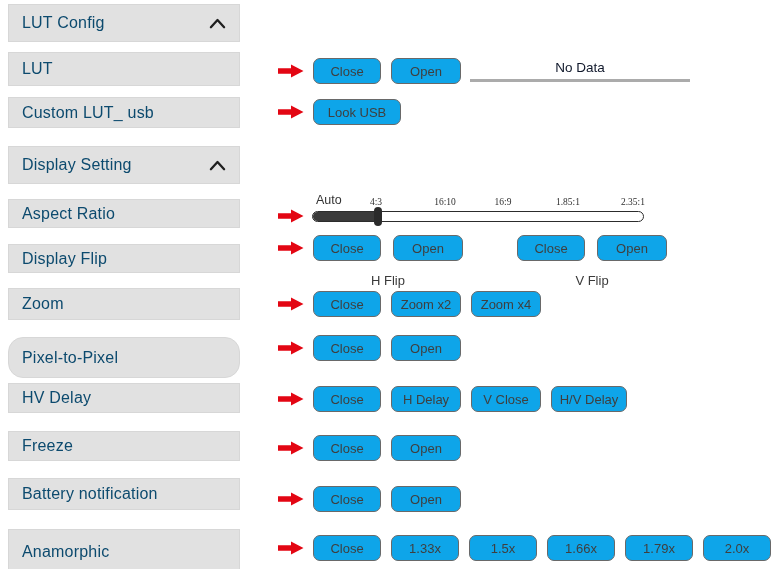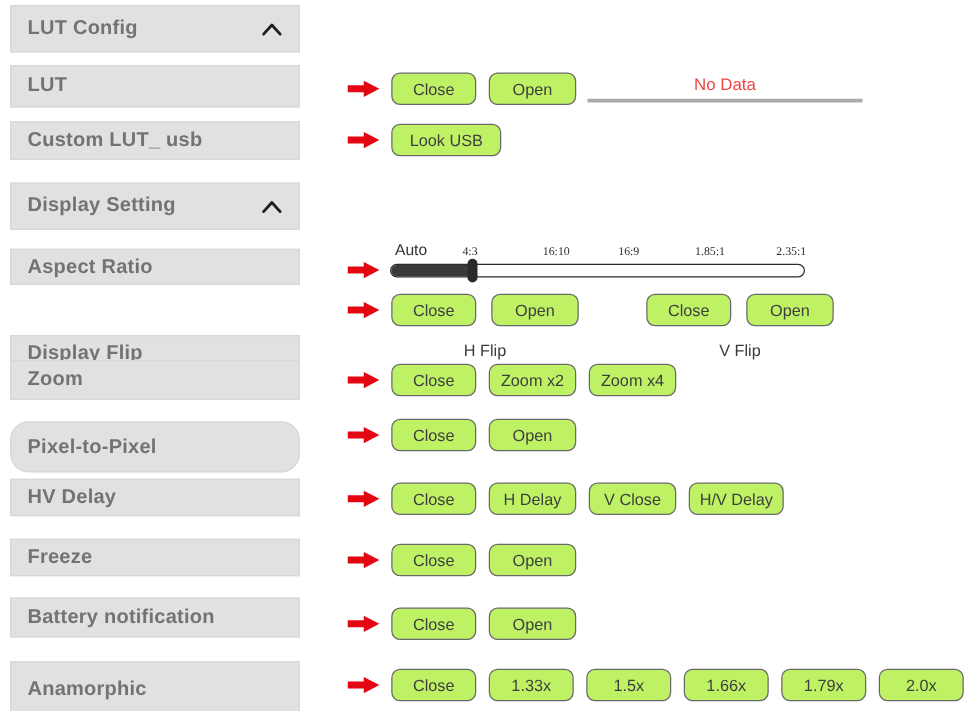--- a/index.html
+++ b/index.html
@@ -1,36 +1,36 @@
 <!DOCTYPE html>
 <html><head>
 <meta charset="utf-8">
 <style>
   html,body{margin:0;padding:0;background:#ffffff;}
   .screen{position:relative;width:780px;height:569px;background:#ffffff;overflow:hidden;
           font-family:"Liberation Sans","DejaVu Sans",sans-serif;}
   
   .sbox{position:absolute;left:8px;width:232px;background:#e1e1e1;border:1px solid #d7d7d7;
         box-sizing:border-box;display:flex;align-items:center;padding:0 13px;
-        font-size:16px;color:#737373;letter-spacing:.2px;font-weight:bold;}
+        font-size:16px;color:#0c4a6e;letter-spacing:.2px;}
   .sbox.header{justify-content:space-between;}
   .chev{width:17px;height:11px;flex:0 0 auto;}
   .chev path{fill:none;stroke:#1f1f1f;stroke-width:2.4;stroke-linecap:round;stroke-linejoin:round;}
   
   .crow{position:absolute;display:flex;align-items:center;}
   .arrow{width:26px;height:14px;margin-right:9px;flex:0 0 auto;}
   .arrow path{fill:#e30613;}
-  .btn{height:26px;border:1.5px solid #696969;border-radius:7px;background:#bef264;
+  .btn{height:26px;border:1.5px solid #696969;border-radius:7px;background:#0ea5e9;
        display:inline-flex;align-items:center;justify-content:center;font-size:13px;
        color:#3f3f3f;box-sizing:border-box;margin-right:10px;}
   .btn.last{margin-right:0;}
   .w68{width:68px}.w70{width:70px}.w76{width:76px}.w88{width:88px}
   
   .status-text{position:absolute;left:470px;top:60px;width:220px;text-align:center;
-               font-size:13.5px;color:#ef4444;}
+               font-size:13.5px;color:#0f172a;}
   .status-line{position:absolute;left:470px;top:79px;width:220px;height:3px;background:#ababab;}
   
   .flipgrp{display:flex;flex-direction:column;align-items:center;margin-right:54px;}
   .flipgrp.last{margin-right:0;}
   .btnrow{display:flex;}
   .btnrow .btn{margin-right:12px;}
   .btnrow .btn:last-child{margin-right:0;}
   .fliplabel{margin-top:12px;font-size:13px;color:#3a3a3a;}
   .crow-flip .arrow{align-self:flex-start;margin-top:6px;}
   
@@ -61,21 +61,21 @@
   </div>
   <div class="sbox header" style="top:146px;height:38px;">
     <span>Display Setting</span>
     <svg class="chev" viewBox="0 0 18 11">
         <path d="M2 9.5 L9 1.8 L16 9.5"></path>
       </svg>
   </div>
   <div class="sbox" style="top:199px;height:29px;">
     <span>Aspect Ratio</span>
   </div>
-  <div class="sbox" style="top:244px;height:29px;margin-top:24px;">
+  <div class="sbox" style="top:244px;height:29px;">
     <span>Display Flip</span>
   </div>
   <div class="sbox" style="top:288px;height:32px;">
     <span>Zoom</span>
   </div>
   <div class="sbox" style="top:337px;height:41px;border-radius:15px;">
     <span>Pixel-to-Pixel</span>
   </div>
   <div class="sbox" style="top:383px;height:30px;">
     <span>HV Delay</span>

